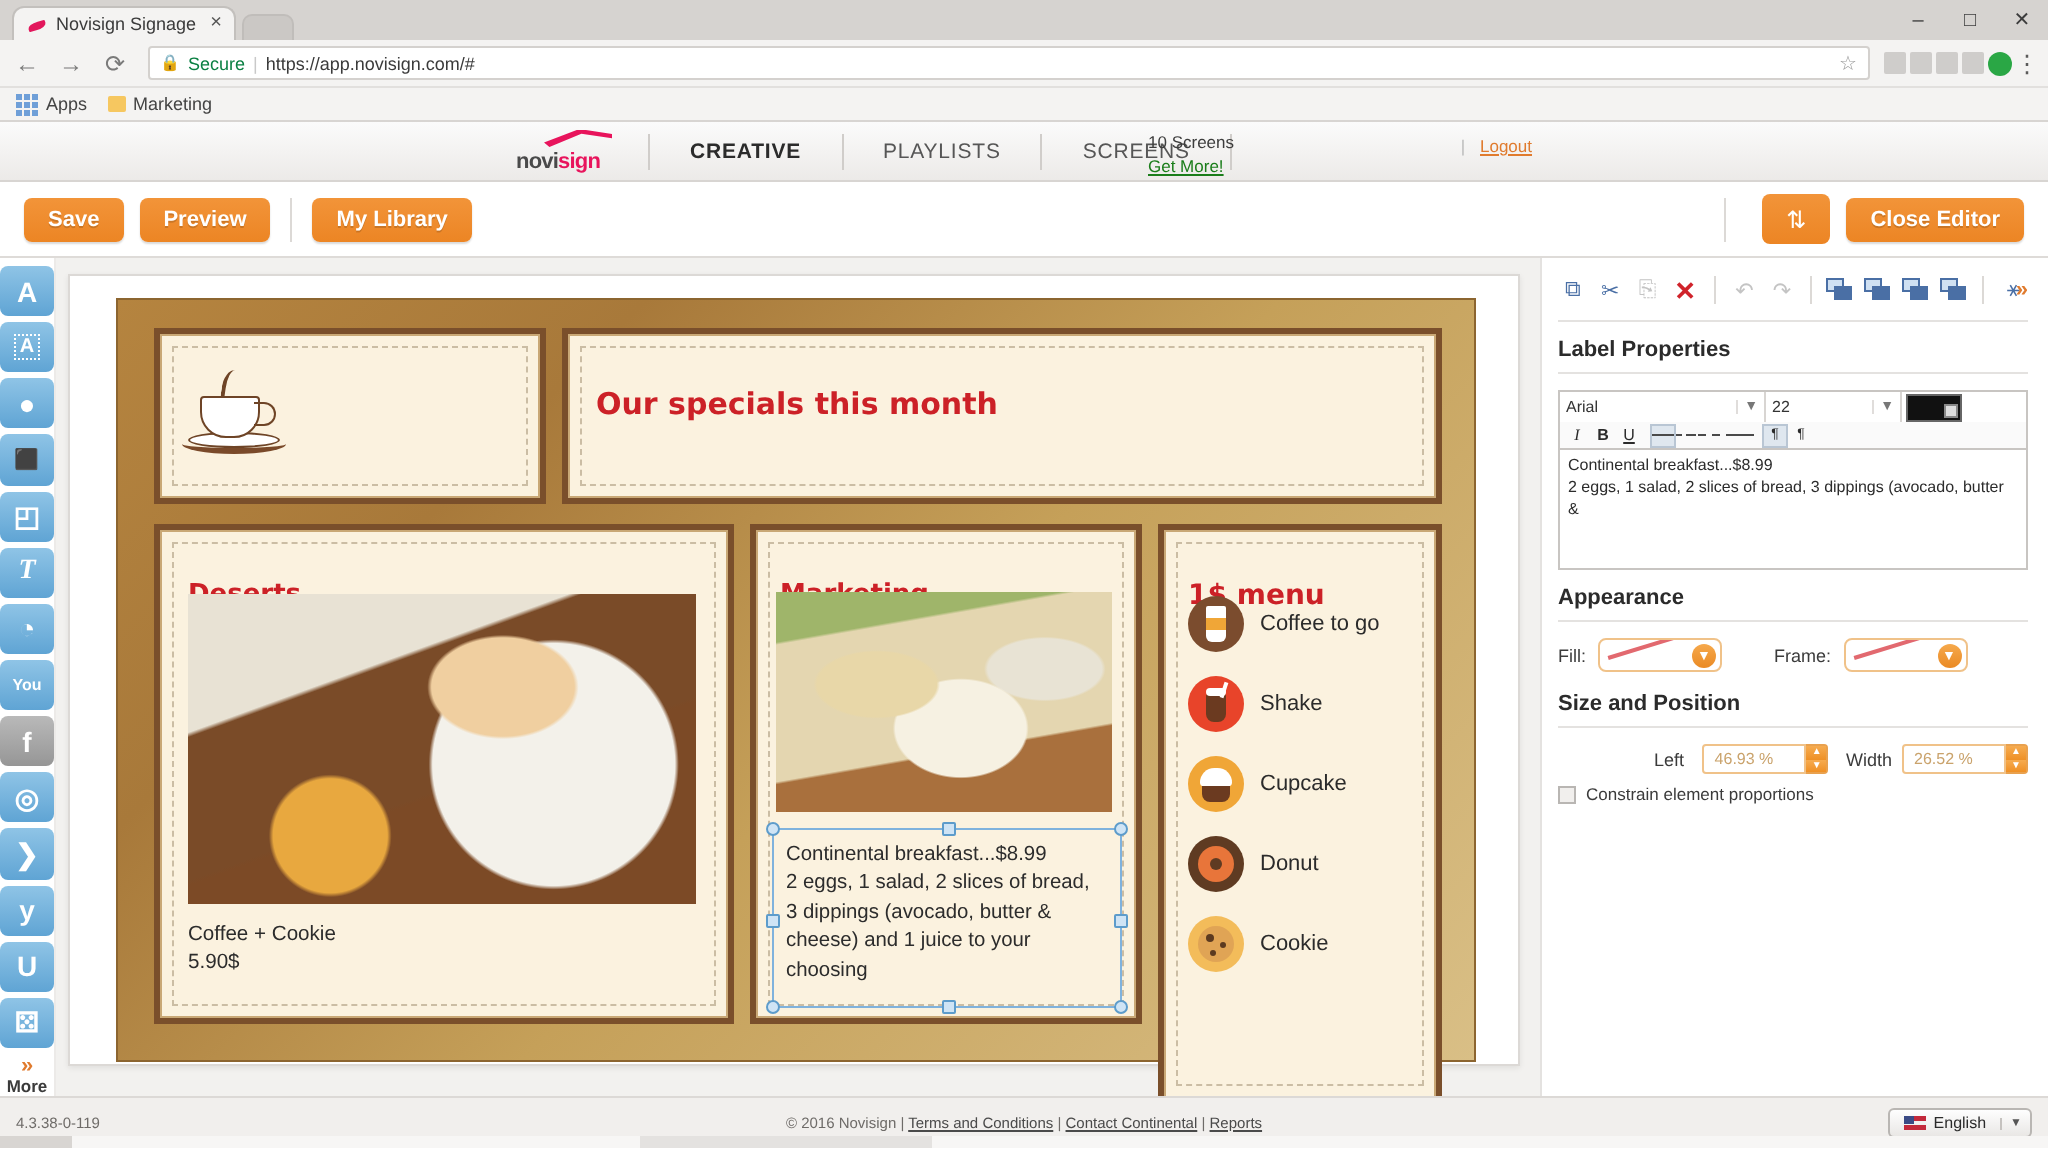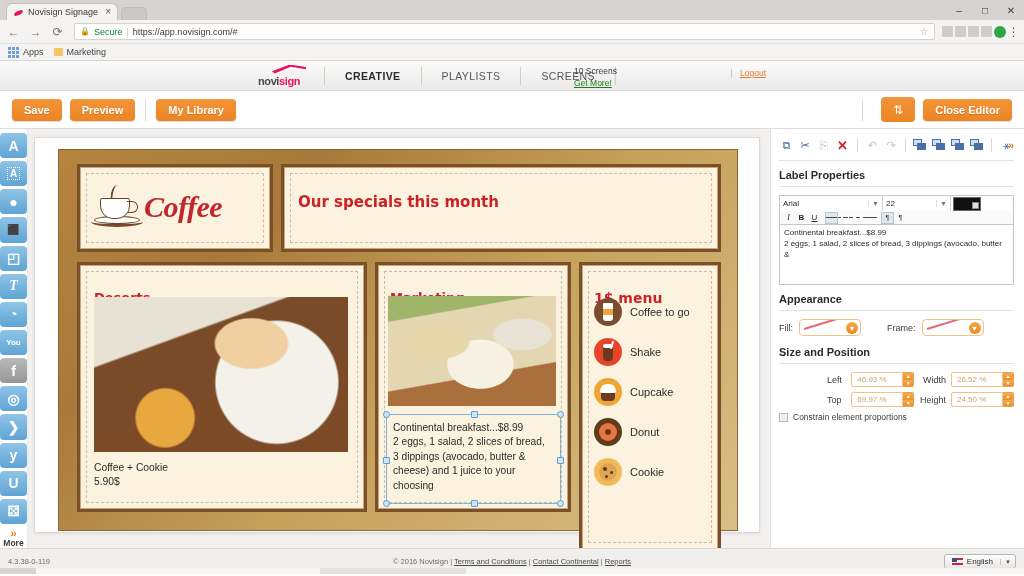--- a/index.html
+++ b/index.html
@@ -424,21 +424,20 @@
         <div class="panel" style="left:18px;top:14px;width:196px;height:88px;">
           <div class="dash" style="left:6px;top:6px;right:6px;bottom:6px;"></div>
           <div class="coffee-art" style="left:14px;top:22px;">
             <div class="cup">
               <div class="steam"></div>
               <div class="saucer"></div>
               <div class="cup-body"></div>
               <div class="cup-handle"></div>
               <div class="swoosh"></div>
             </div>
-            <div class="coffee-word">Coffee</div>
           </div>
         </div>
 
         <div class="panel" style="left:222px;top:14px;width:440px;height:88px;">
           <div class="dash" style="left:6px;top:6px;right:6px;bottom:6px;"></div>
           <div class="ptitle" style="position:absolute;left:14px;top:12px;font-size:15px;">Our specials this month</div>
         </div>
 
         <div class="panel" style="left:18px;top:112px;width:290px;height:250px;">
           <div class="dash" style="left:6px;top:6px;right:6px;bottom:6px;"></div>
@@ -646,38 +645,20 @@
       <span class="sp-label w" style="text-align:right">Width</span>
       <span class="spinner">
         <span class="sp-input">26.52 %</span>
         <span class="sp-arrows">
           <span>▲</span>
           <span>▼</span>
         </span>
       </span>
     </div>
 
-    <div class="sp-row">
-      <span class="sp-label">Top</span>
-      <span class="spinner">
-        <span class="sp-input">69.97 %</span>
-        <span class="sp-arrows">
-          <span>▲</span>
-          <span>▼</span>
-        </span>
-      </span>
-      <span class="sp-label w" style="text-align:right">Height</span>
-      <span class="spinner">
-        <span class="sp-input">24.50 %</span>
-        <span class="sp-arrows">
-          <span>▲</span>
-          <span>▼</span>
-        </span>
-      </span>
-    </div>
 
     <div class="cb-row">
       <span class="cb"></span>
       <span>Constrain element proportions</span>
     </div>
   </div>
 </div>
 
 <div class="footer">
   <span class="ver">4.3.38-0-119</span>

